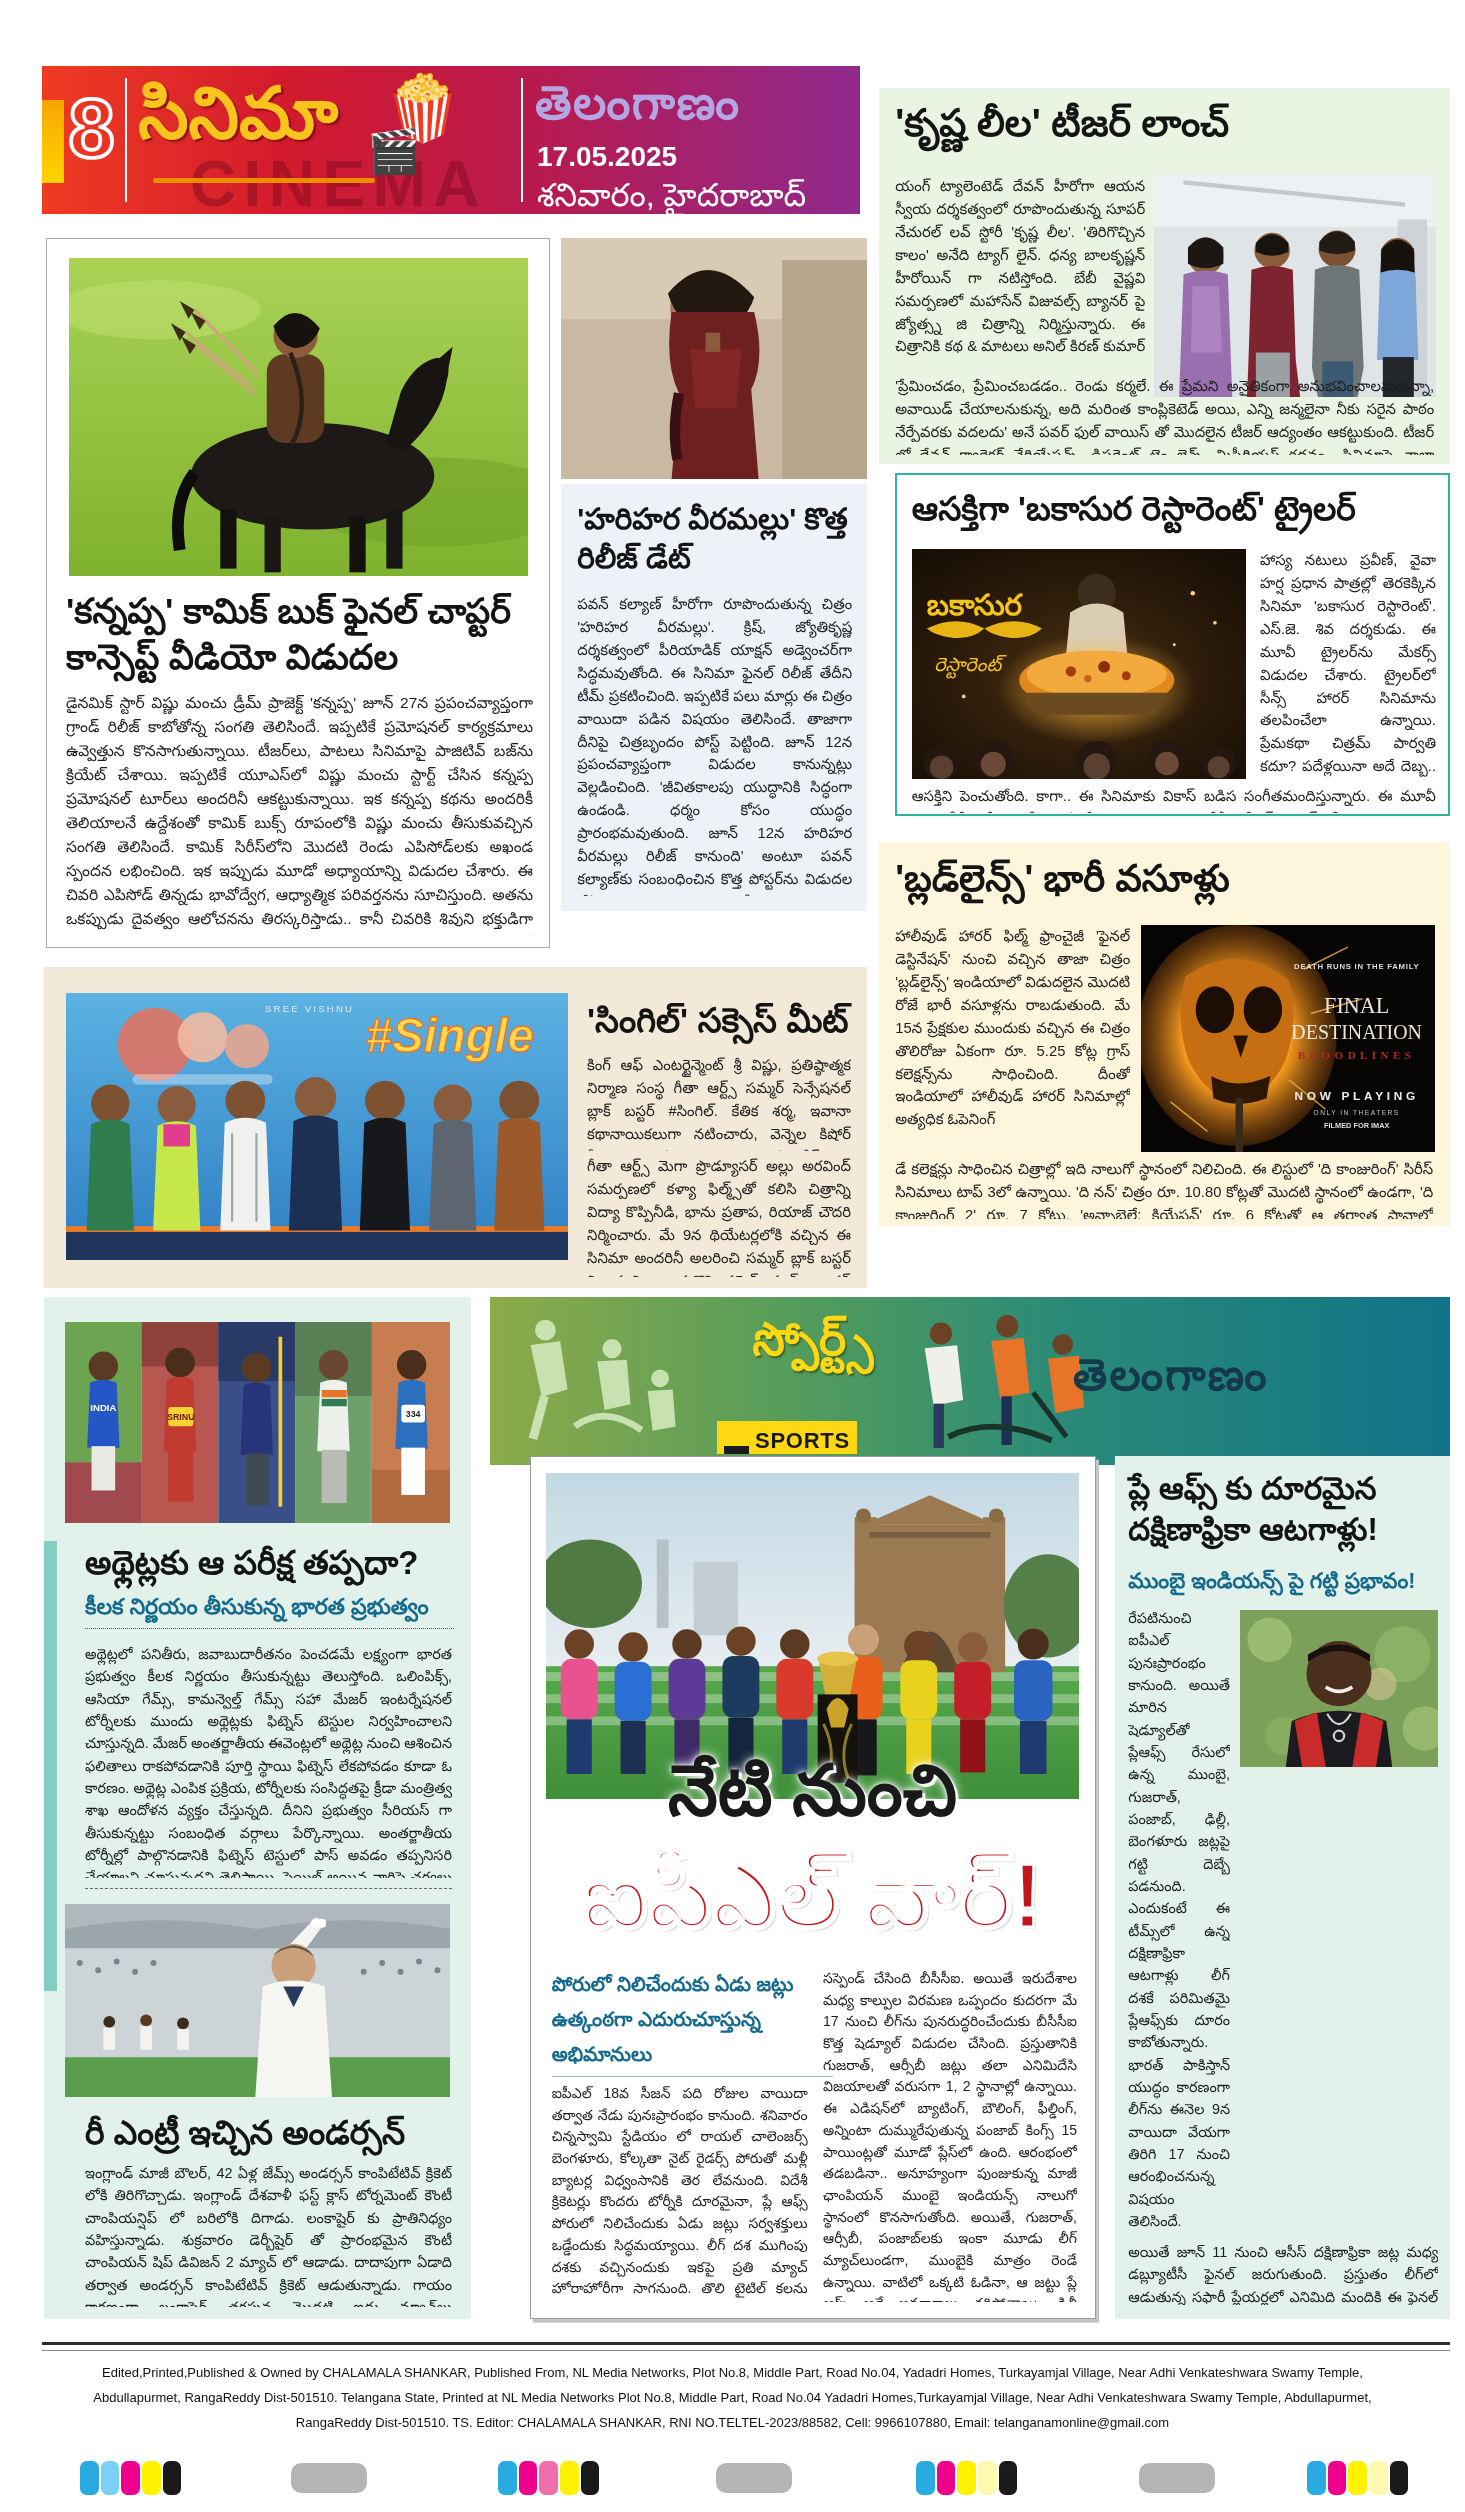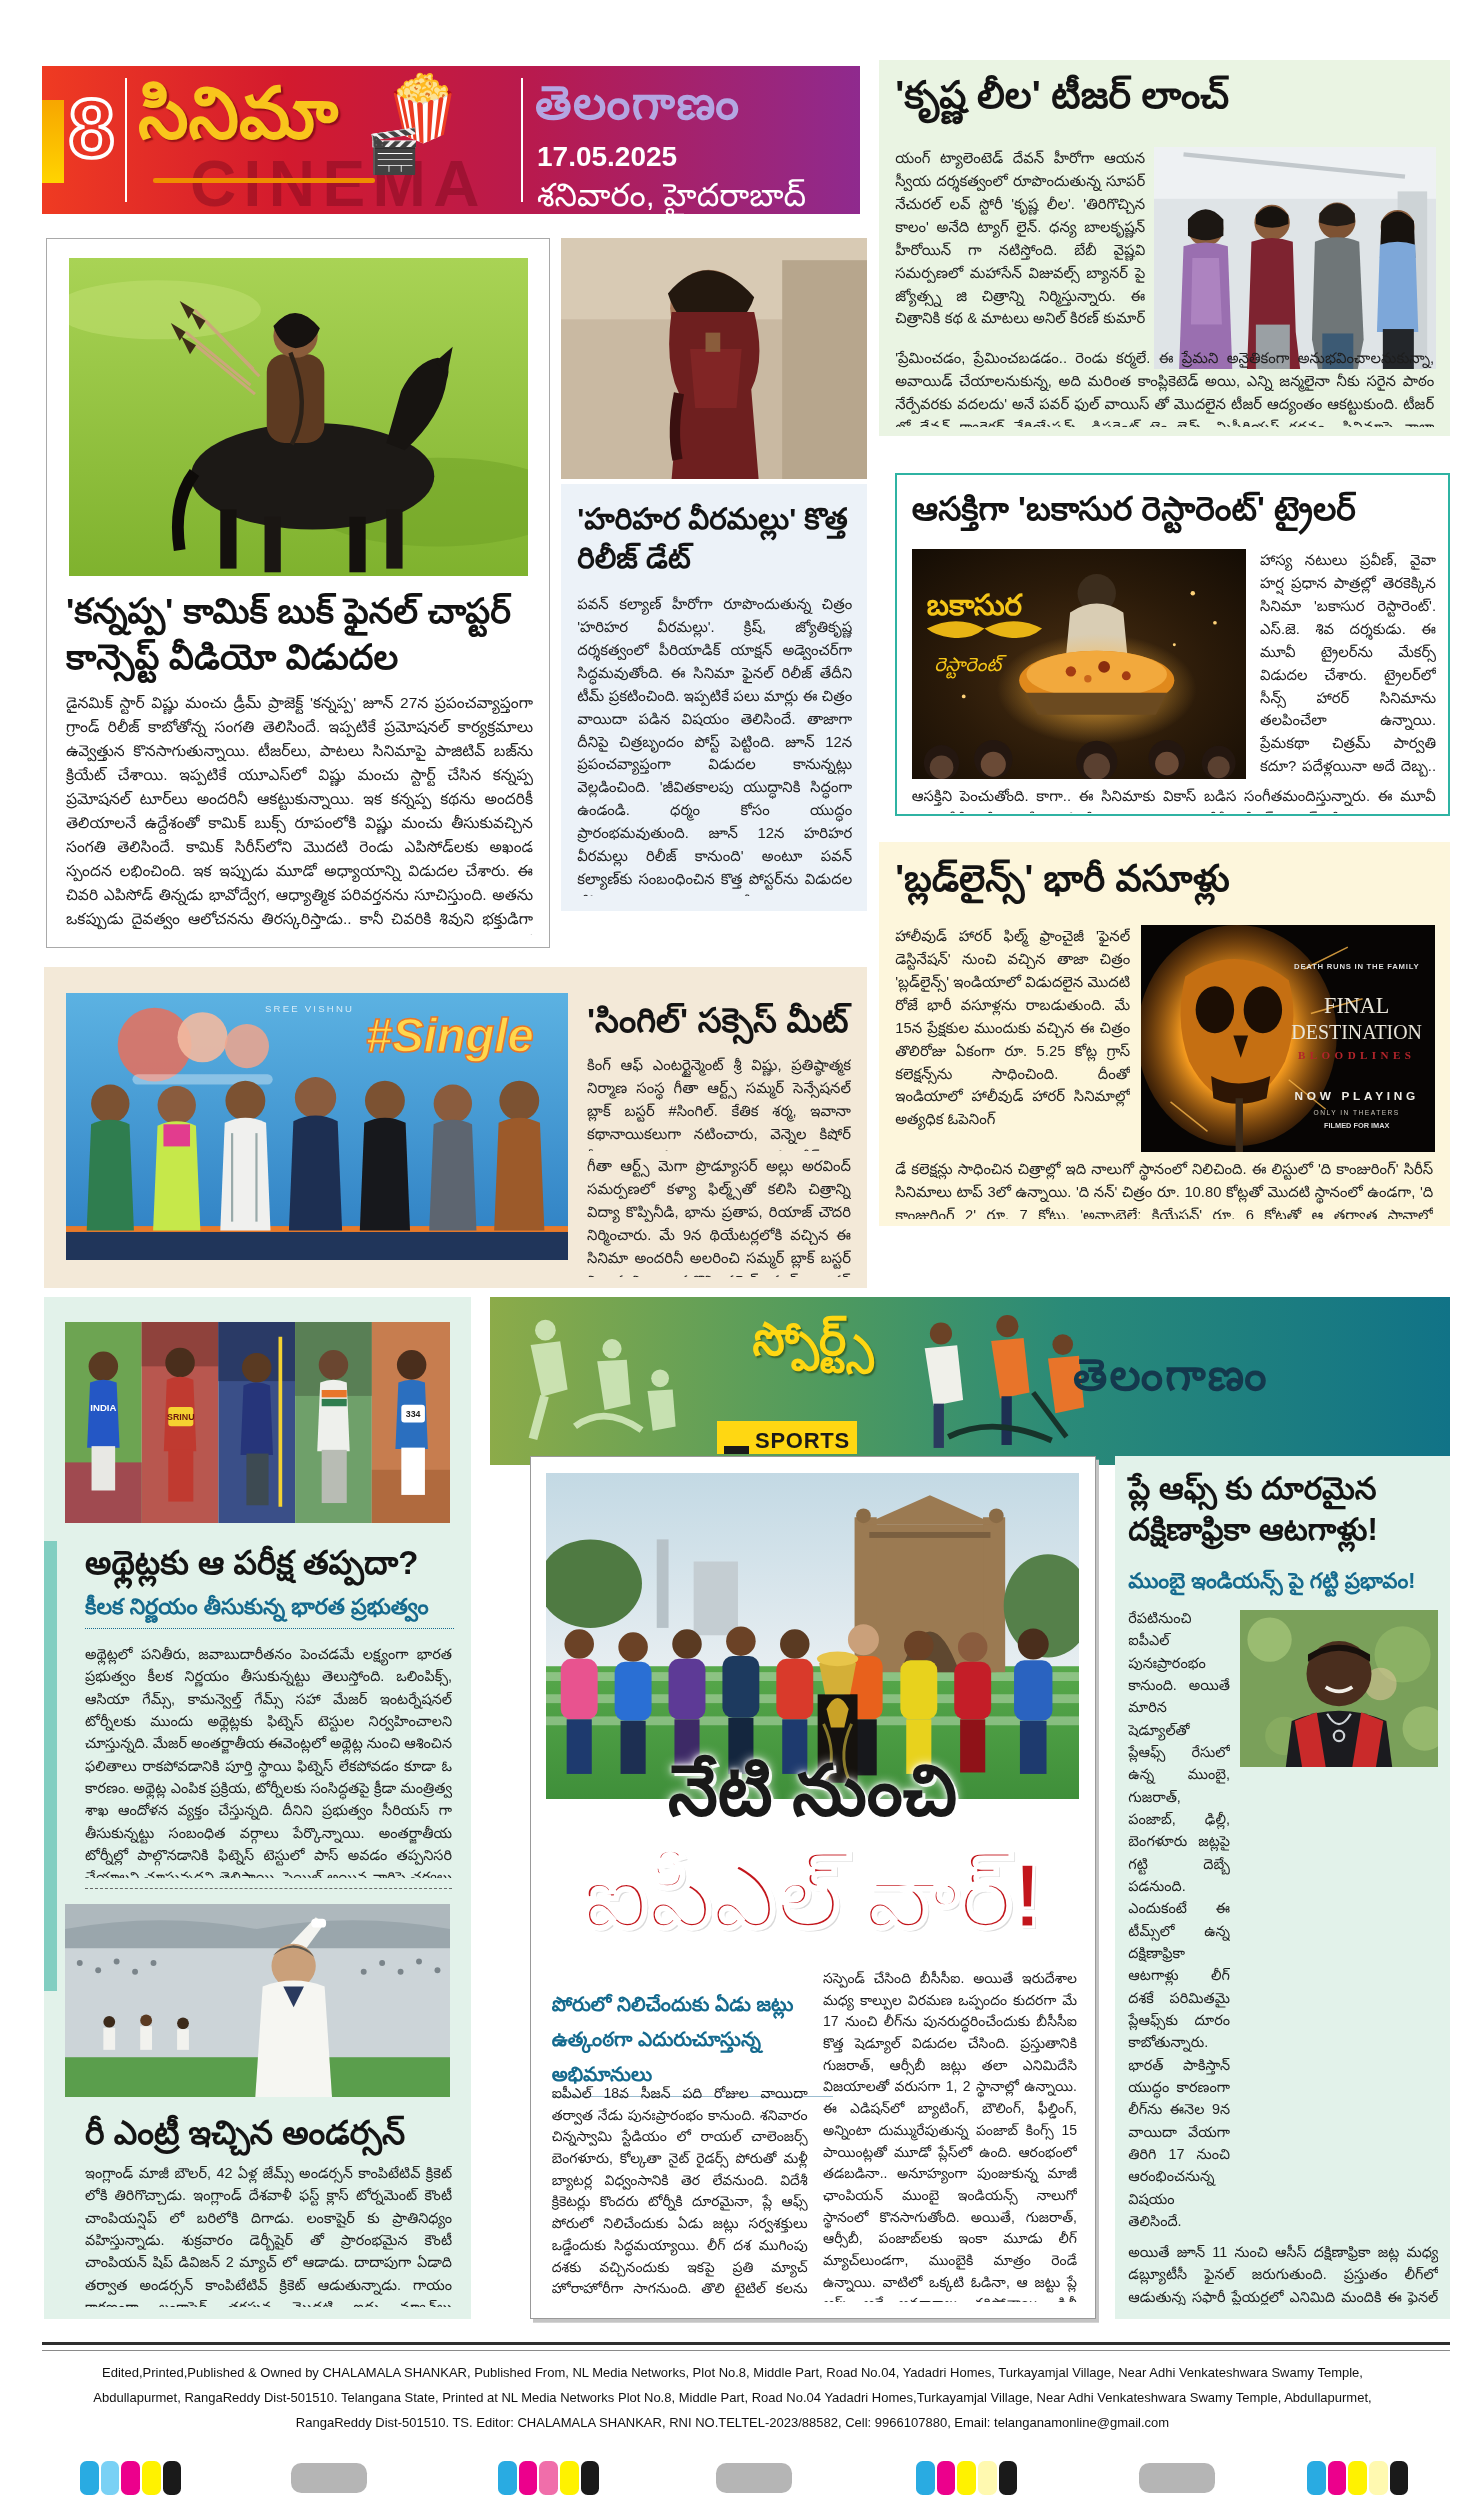--- a/index.html
+++ b/index.html
@@ -92,21 +92,21 @@
     <path d="M150 100 Q140 170 160 210 L150 326 L268 326 L258 205 Q278 165 262 100 Z" fill="#6e1f1f"></path>
     <path d="M175 150 L245 150 L238 230 L182 230 Z" fill="#812525"></path>
     <rect x="196" y="128" width="20" height="26" fill="#8a5c3b"></rect>
     <path d="M160 210 Q150 260 158 300" stroke="#3a1010" stroke-width="14" fill="none"></path>
   </svg>
   <div class="abs panel" style="left:561px;top:484px;width:306px;height:427px;background:#ecf2f8;">
     <div class="abs headline" style="left:16.2px;top:16.2px;width:275px;font-size:29.5px;">'హరిహర వీరమల్లు' కొత్త రిలీజ్ డేట్</div>
     <div class="abs body-text" style="left:16.2px;top:109px;width:275px;height:303px;font-size:14.8px;">పవన్ కల్యాణ్ హీరోగా రూపొందుతున్న చిత్రం 'హరిహర వీరమల్లు'. క్రిష్, జ్యోతికృష్ణ దర్శకత్వంలో పీరియాడిక్ యాక్షన్ అడ్వెంచర్‌గా సిద్ధమవుతోంది. ఈ సినిమా ఫైనల్ రిలీజ్ తేదీని టీమ్ ప్రకటించింది. ఇప్పటికే పలు మార్లు ఈ చిత్రం వాయిదా పడిన విషయం తెలిసిందే. తాజాగా దీనిపై చిత్రబృందం పోస్ట్ పెట్టింది. జూన్ 12న ప్రపంచవ్యాప్తంగా విడుదల కానున్నట్లు వెల్లడించింది. 'జీవితకాలపు యుద్ధానికి సిద్ధంగా ఉండండి. ధర్మం కోసం యుద్ధం ప్రారంభమవుతుంది. జూన్ 12న హరిహర వీరమల్లు రిలీజ్ కానుంది' అంటూ పవన్ కల్యాణ్‌కు సంబంధించిన కొత్త పోస్టర్‌ను విడుదల చేసింది. మొదట ఈ మూవీని మార్చి 28న విడుదల చేయాలని భావించారు. అయితే పవన్ బిజీగా ఉండడంతో దీని చిత్రీకరణ ఆలస్యం అయింది. దీంతో మే నెలకు వాయిదా వేశారు. ఇటీవల పవన్‌కు సంబంధించిన సన్నివేశాలతో పాటు షూటింగ్ మొత్తం పూర్తయిందని చిత్రబృందం తెలిపింది.</div>
   </div>
 
-  <div class="abs panel" style="left:879px;top:60px;width:571px;height:376px;background:#eaf4e3;">
+  <div class="abs panel" style="left:879px;top:88px;width:571px;height:376px;background:#eaf4e3;">
     <div class="abs headline" style="left:16.2px;top:10.3px;width:532px;font-size:38px;">'కృష్ణ లీల' టీజర్ లాంచ్</div>
     <div class="abs body-text" style="left:16.2px;top:87px;width:250px;height:186px;font-size:14.8px;">యంగ్ ట్యాలెంటెడ్ దేవన్ హీరోగా ఆయన స్వీయ దర్శకత్వంలో రూపొందుతున్న సూపర్ నేచురల్ లవ్ స్టోరీ 'కృష్ణ లీల'. 'తిరిగొచ్చిన కాలం' అనేది ట్యాగ్ లైన్. ధన్య బాలకృష్ణన్ హీరోయిన్ గా నటిస్తోంది. బేబీ వైష్ణవి సమర్పణలో మహాసేన్ విజువల్స్ బ్యానర్ పై జ్యోత్స్న జి చిత్రాన్ని నిర్మిస్తున్నారు. ఈ చిత్రానికి కథ &amp; మాటలు అనిల్ కిరణ్ కుమార్ జి అందించారు. ఈ సినిమా టైటిల్ మోషన్ పోస్టర్ కి అద్భుతమైన స్పందన వచ్చింది. తాజాగా బ్లాక్ బస్టర్ డైరెక్టర్ వివి వినాయక్ ఈ సినిమా టీజర్ ని లాంచ్ చేశారు.</div>
     <svg class="abs" style="left:275px;top:87px;" width="282" height="222" viewBox="0 0 382 300" preserveAspectRatio="none">
       <rect width="382" height="300" fill="#dfe4e7"></rect>
       <rect x="0" y="0" width="382" height="70" fill="#eef1f3"></rect>
       <line x1="40" y1="10" x2="340" y2="40" stroke="#c2c8cc" stroke-width="6"></line>
       <rect x="330" y="60" width="40" height="240" fill="#cdd3d6"></rect>
 
       <g>
         <circle cx="70" cy="110" r="24" fill="#8a5c3b"></circle>
@@ -477,21 +477,21 @@
 
       <rect x="368" y="300" width="54" height="120" fill="#15120e"></rect>
       <path d="M380 320 Q395 290 410 320 L404 345 L386 345 Z" fill="#c9a227"></path>
       <path d="M370 258 Q395 238 420 258 L412 300 L378 300 Z" fill="#d4af37"></path>
       <ellipse cx="395" cy="252" rx="28" ry="10" fill="#e8c54a"></ellipse>
       <path d="M376 340 Q395 380 380 415 M414 340 Q395 380 410 415" stroke="#8a7a2a" stroke-width="4" fill="none"></path>
     </svg>
     <div class="abs" style="left:0;top:295px;width:563px;text-align:center;font-size:71px;font-weight:bold;color:#191919;
                 text-shadow:0 0 10.3px #ffffff,0 0 4.4px #ffffff,3px 3px 0 rgba(255,255,255,0.9);z-index:3;line-height:1.1;">నేటి నుంచి</div>
     <div class="abs outline-head" style="left:0;top:390px;width:563px;text-align:center;font-size:90px;font-weight:bold;color:#c3161c;line-height:1.1;">ఐపీఎల్ వార్!</div>
-    <div class="abs sub-blue" style="left:20.7px;top:510px;width:281px;font-size:20px;line-height:1.75;border-bottom:0.7px solid #9bbcd0;padding-bottom:4.4px;margin-top:20px;">పోరులో నిలిచేందుకు ఏడు జట్లు ఉత్కంఠగా ఎదురుచూస్తున్న అభిమానులు</div>
+    <div class="abs sub-blue" style="left:20.7px;top:510px;width:281px;font-size:20px;line-height:1.75;border-bottom:0.7px solid #9bbcd0;padding-bottom:4.4px;">పోరులో నిలిచేందుకు ఏడు జట్లు ఉత్కంఠగా ఎదురుచూస్తున్న అభిమానులు</div>
     <div class="abs body-text" style="left:20.7px;top:626px;width:256px;height:219px;font-size:14px;">ఐపీఎల్ 18వ సీజన్ పది రోజుల వాయిదా తర్వాత నేడు పునఃప్రారంభం కానుంది. శనివారం చిన్నస్వామి స్టేడియం లో రాయల్ చాలెంజర్స్ బెంగళూరు, కోల్కతా నైట్ రైడర్స్ పోరుతో మళ్లీ బ్యాటర్ల విధ్వంసానికి తెర లేవనుంది. విదేశీ క్రికెటర్లు కొందరు టోర్నీకి దూరమైనా, ప్లే ఆఫ్స్ పోరులో నిలిచేందుకు ఏడు జట్లు సర్వశక్తులు ఒడ్డేందుకు సిద్ధమయ్యాయి. లీగ్ దశ ముగింపు దశకు వచ్చినందుకు ఇకపై ప్రతి మ్యాచ్ హోరాహోరీగా సాగనుంది. తొలి టైటిల్ కలను సాకారం చేసుకోవాలనుకుంటున్న ఆర్సీబీ, కోల్కతాపై విజయం సాధిస్తే నాకౌట్ పోరుకు దూసుకెళ్లుతుంది. టేబుల్ టాపర్ గుజరాత్ టైటాన్స్ కూడా ఒక్క అడుగు దూరంలో ఉంది. ఢిల్లీ క్యాపిటల్స్‌పై గెలిస్తే శుభ్‌మన్ గిల్ సేన బెర్తు ఖరారు చేసుకుంటుంది. మరి మిగతా రెండు జట్లు ఏవి అనేది ఆసక్తిని రేకెత్తిస్తోంది. ఎనిమిదేసి విజయాలతో భారత్, పాకిస్థాన్‌ల మధ్య ఉద్రిక్తతలతో ఐపీఎల్ వారం రోజులు వాయిదా పడింది. మే 9న ధర్మశాలలో పంజాబ్ కింగ్స్, ఢిల్లీ క్యాపిటల్స్ మ్యాచ్ రద్దుతో లీగ్‌ను</div>
     <div class="abs body-text" style="left:292px;top:511px;width:254px;height:334px;font-size:14px;">సస్పెండ్ చేసింది బీసీసీఐ. అయితే ఇరుదేశాల మధ్య కాల్పుల విరమణ ఒప్పందం కుదరగా మే 17 నుంచి లీగ్‌ను పునరుద్ధరించేందుకు బీసీసీఐ కొత్త షెడ్యూల్ విడుదల చేసింది. ప్రస్తుతానికి గుజరాత్, ఆర్సీబీ జట్లు తలా ఎనిమిదేసి విజయాలతో వరుసగా 1, 2 స్థానాల్లో ఉన్నాయి. ఈ ఎడిషన్‌లో బ్యాటింగ్, బౌలింగ్, ఫీల్డింగ్, అన్నింటా దుమ్మురేపుతున్న పంజాబ్ కింగ్స్ 15 పాయింట్లతో మూడో ప్లేస్‌లో ఉంది. ఆరంభంలో తడబడినా.. అనూహ్యంగా పుంజుకున్న మాజీ ఛాంపియన్ ముంబై ఇండియన్స్ నాలుగో స్థానంలో కొనసాగుతోంది. అయితే, గుజరాత్, ఆర్సీబీ, పంజాబ్‌లకు ఇంకా మూడు లీగ్ మ్యాచ్‌లుండగా, ముంబైకి మాత్రం రెండే ఉన్నాయి. వాటిలో ఒక్కటి ఓడినా, ఆ జట్టు ప్లే ఆఫ్స్ ఆడే అవకాశాలు తగ్గిపోతాయి. ఢిల్లీ క్యాపిటల్స్, డిఫెండింగ్ ఛాంపియన్ కోల్కతా, లక్నో సూపర్ జెయింట్స్ కూడా ప్లే ఆఫ్స్ చేరాలంటే కానీ, ఇప్పటికే 12 మ్యాచులు ఆడిన ఆ జట్లు తదుపరి రెండు మ్యాచుల్లో గెలవాలి. దాంతో చేరినా ఇతర జట్ల పాయింట్లు, రన్‌రేట్ పై ఆధారపడాల్సి వస్తుంది. రిషభ్ పంత్ నేతృత్వంలోని లక్నో, సారథ్యంలోని ఢిల్లీ ఇంకో మూడేసి మ్యాచ్‌లు ఆడాల్సి ఉంది. ఇప్పటికే చెన్నై సూపర్ కింగ్స్, సన్‌రైజర్స్, రాజస్థాన్ జట్లు ప్లే ఆఫ్స్ రేసు నుంచి నిష్క్రమించిన విషయం తెలిసిందే.</div>
   </div>
 
   <div class="abs panel" style="left:1115px;top:1456px;width:335px;height:863px;background:#e2f2ea;overflow:hidden;">
     <div class="abs headline" style="left:13.3px;top:13.3px;width:309px;font-size:31px;">ప్లే ఆఫ్స్ కు దూరమైన దక్షిణాఫ్రికా ఆటగాళ్లు!</div>
     <div class="abs sub-blue" style="left:13.3px;top:111px;width:309px;font-size:21.4px;">ముంబై ఇండియన్స్ పై గట్టి ప్రభావం!</div>
     <div class="abs" style="left:13.3px;top:151px;width:310px;height:698px;overflow:hidden;">
       <svg width="198" height="157" viewBox="0 0 268 212" preserveAspectRatio="none" style="float:right;margin:3px 0 7.4px 10.3px;">
         <rect width="268" height="212" fill="#7aa05a"></rect>

